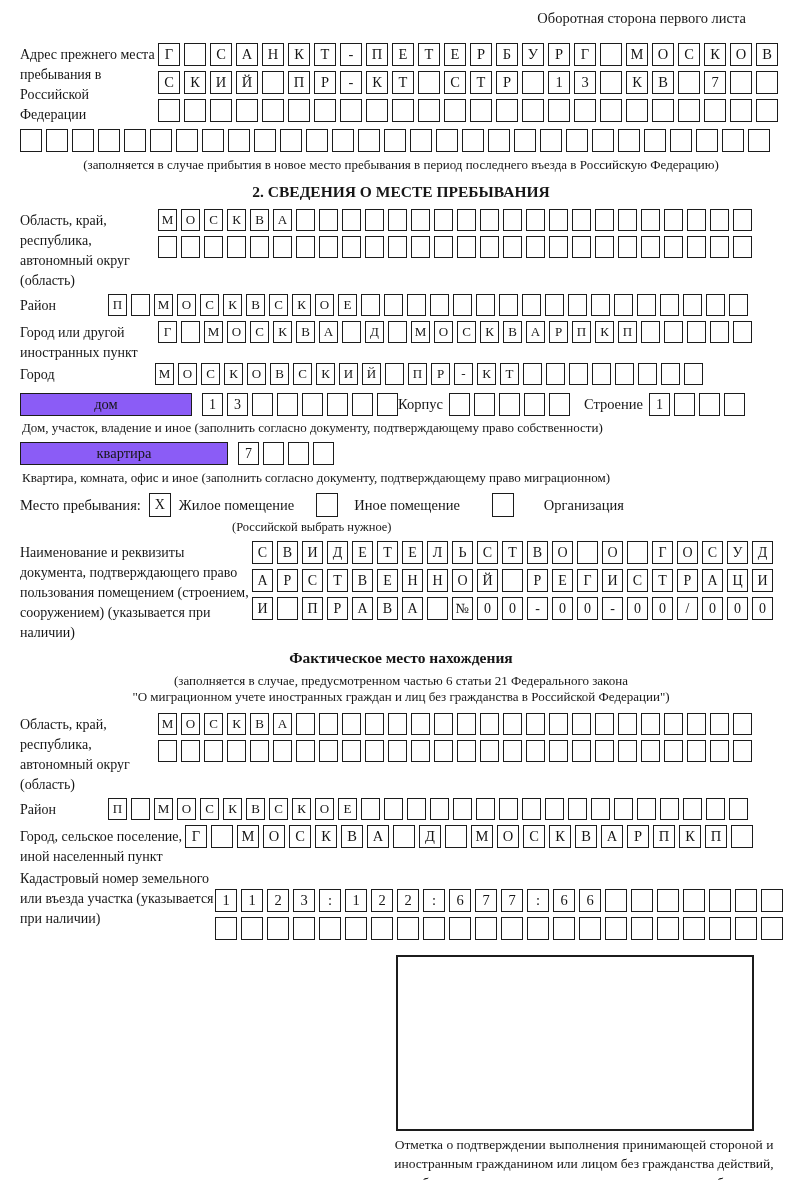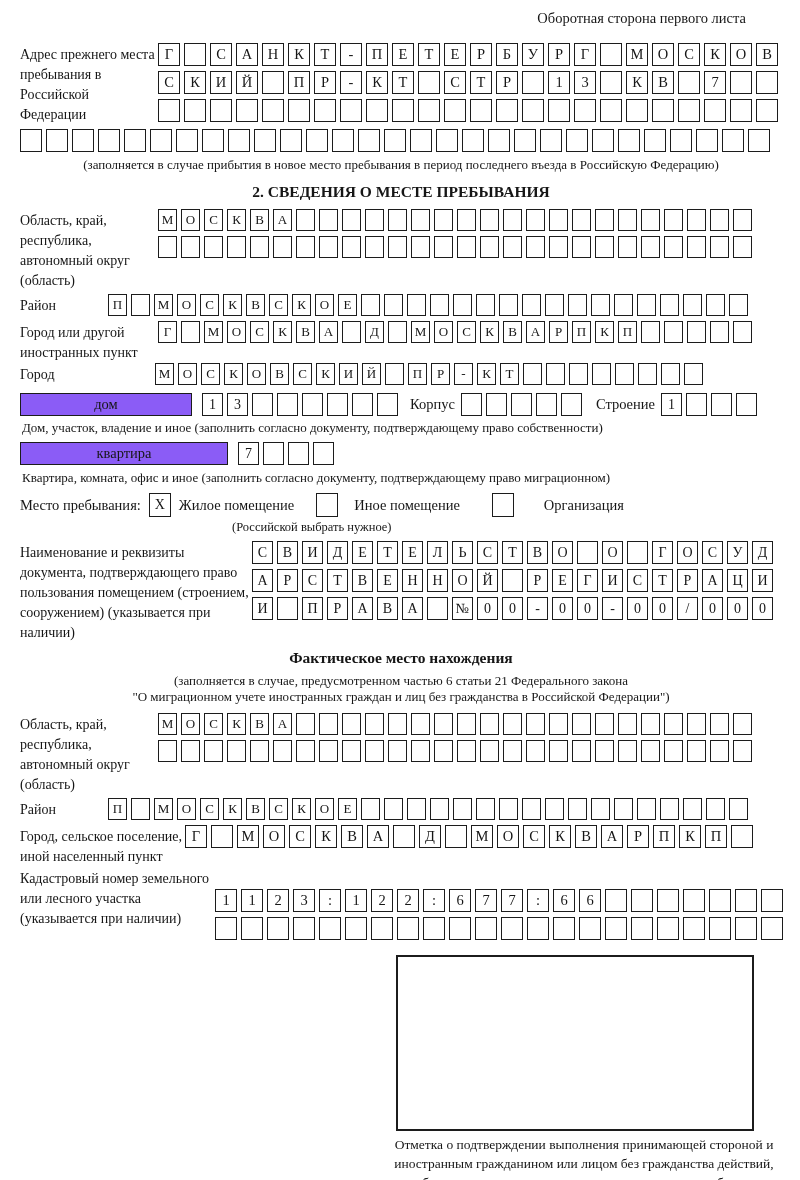--- a/index.html
+++ b/index.html
@@ -350,21 +350,21 @@
     <div class="cellrow md" style="margin-bottom:0;">
         <div class="cell">1</div>
         <div class="cell">3</div>
         <div class="cell"></div>
         <div class="cell"></div>
         <div class="cell"></div>
         <div class="cell"></div>
         <div class="cell"></div>
         <div class="cell"></div>
       </div>
-    <div class="inlinelabel" style="margin:0 6px 0 12px;">Корпус</div>
+    <div class="inlinelabel" style="margin:0 6px 0 0;">Корпус</div>
     <div class="cellrow md" style="margin-bottom:0;">
         <div class="cell"></div>
         <div class="cell"></div>
         <div class="cell"></div>
         <div class="cell"></div>
         <div class="cell"></div>
       </div>
     <div class="inlinelabel" style="margin:0 6px 0 14px;">Строение</div>
     <div class="cellrow md" style="margin-bottom:0;">
         <div class="cell">1</div>
@@ -594,21 +594,21 @@
         <div class="cell">А</div>
         <div class="cell">Р</div>
         <div class="cell">П</div>
         <div class="cell">К</div>
         <div class="cell">П</div>
         <div class="cell"></div>
       </div>
   </div>
 
   <div class="fieldblock">
-    <div class="flabel" style="width:195px;">Кадастровый номер земельного или лесного участка (указывается при наличии)</div>
+    <div class="flabel" style="width:195px;">Кадастровый номер земельного или въезда участка (указывается при наличии)</div>
     <div class="rows" style="padding-top:22px;">
       <div class="cellrow lg">
           <div class="cell">1</div>
           <div class="cell">1</div>
           <div class="cell">2</div>
           <div class="cell">3</div>
           <div class="cell">:</div>
           <div class="cell">1</div>
           <div class="cell">2</div>
           <div class="cell">2</div>

